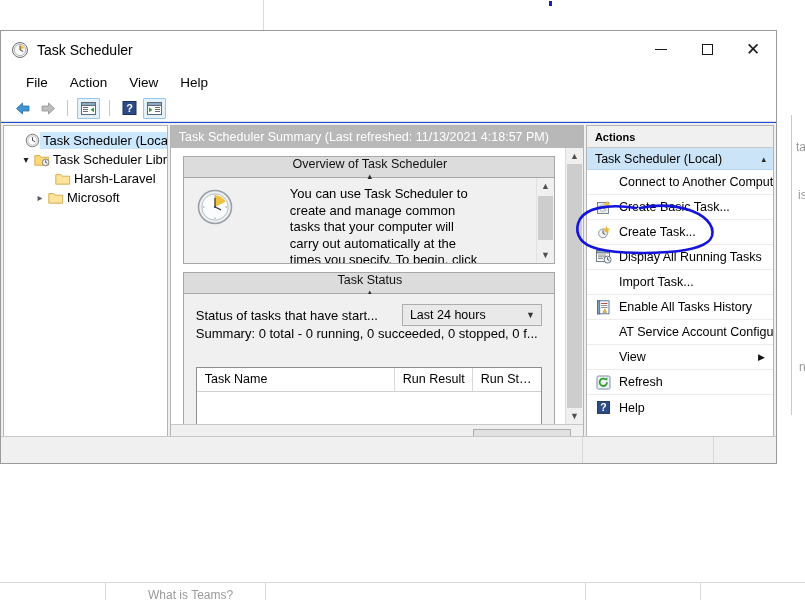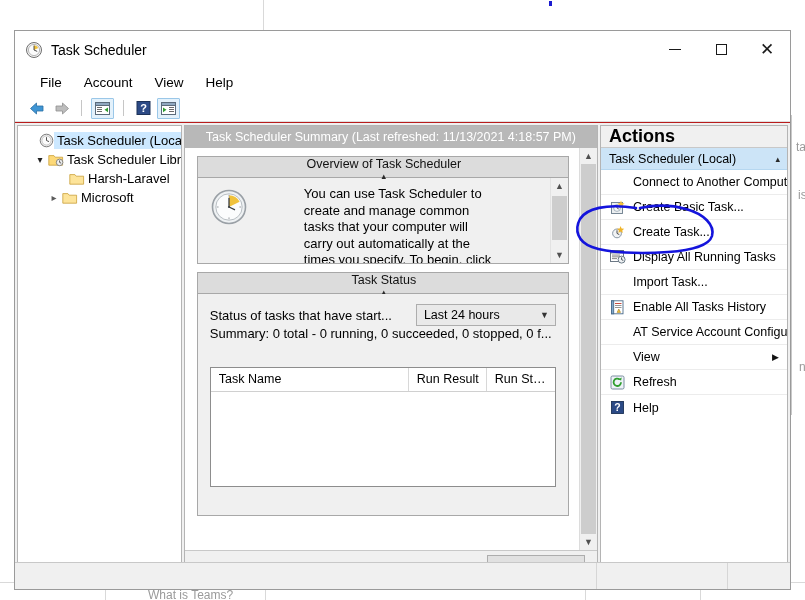--- a/index.html
+++ b/index.html
@@ -20,23 +20,23 @@
     white-space: nowrap;
     user-select: none;
   }
   .bg-vline { position: absolute; background: #d9d9d9; width: 1px; }
   .bg-hline { position: absolute; background: #d9d9d9; height: 1px; }
   .bg-dot { position: absolute; width: 3px; height: 5px; background: #1b1bcf; }
 
   
   #win {
     position: absolute;
-    left: 14px; top: 30px;
-    width: 777px; height: 560px;
-    background: #b91c1c;
+    left: 0; top: 30px;
+    width: 777px; height: 434px;
+    background: #1d4ed8;
     border: 1px solid #9a9a9a;
     box-shadow: 0 0 0 0 rgba(0,0,0,0);
     box-sizing: border-box;
   }
 
   
   #titlebar {
     position: relative; height: 38px; background: #ffffff;
     display: flex; align-items: center;
   }
@@ -101,21 +101,21 @@
   .chev { font-size: 10px; color: #5b5b5b; line-height: 1; }
   .chev.open { color: #1f1f1f; }
 
   
   #mid-pane {
     flex: 1; margin: 2px 0 2px 2px; display: flex; flex-direction: column;
     background: #ffffff; position: relative;
   }
   #mid-header {
     height: 22px; background: #b8b8b8; color: #ffffff;
-    display: flex; align-items: center; padding-left: 21px;
+    display: flex; align-items: center; padding-left: 8px;
     font-size: 12.5px; font-family: "Liberation Sans", sans-serif;
     white-space: nowrap; overflow: hidden;
   }
   #mid-scrollwrap { flex: 1; display: flex; overflow: hidden; position: relative; }
   #mid-content { flex: 1; padding: 8px 10px 0 12px; overflow: hidden; }
 
   .section { margin-bottom: 8px; }
   .section-head {
     height: 22px; background: #dcdcdc; border: 1px solid #a8a8a8;
     display: flex; align-items: center; justify-content: space-between;
@@ -185,21 +185,21 @@
     justify-content: center; font-family: "Liberation Sans", sans-serif;
   }
 
   
   #actions-pane {
     width: 210px; margin: 2px 2px 2px 2px; background: #ffffff;
     display: flex; flex-direction: column; overflow: hidden;
   }
   #actions-title {
     height: 22px; display: flex; align-items: center; padding-left: 8px;
-    font-size: 18px; font-weight: bold; color: #000; background: #f0f0f0;
+    font-size: 11px; font-weight: bold; color: #000; background: #f0f0f0;
     border-bottom: 1px solid #c8c8c8; box-sizing: border-box;
   }
   .act-group-head {
     height: 22px; background: #cce4f7; display: flex; align-items: center;
     justify-content: space-between; padding: 0 7px 0 8px;
     font-size: 12.5px; color: #000; box-sizing: border-box;
     border-bottom: 1px solid #b6d7f0;
   }
   .act-item {
     height: 25px; display: flex; align-items: center;
@@ -263,21 +263,21 @@
             <span class="glyph"></span>
           </div>
         <div class="cap-btn cap-close">
             <span class="glyph">✕</span>
           </div>
       </div>
     </div>
 
     <div id="menubar">
       <div class="menu-item">File</div>
-      <div class="menu-item">Account</div>
+      <div class="menu-item">Action</div>
       <div class="menu-item">View</div>
       <div class="menu-item">Help</div>
     </div>
 
     <div id="toolbar">
       <div class="tb-btn">
         <svg width="19" height="15" viewBox="0 0 19 15">
           <path d="M8.5 2 L2.5 7.5 L8.5 13 L8.5 10 L15 10 L15 5 L8.5 5 Z" fill="#3f95d4" stroke="#2a6fa3" stroke-width="0.8" stroke-linejoin="round"></path>
         </svg>
       </div>

